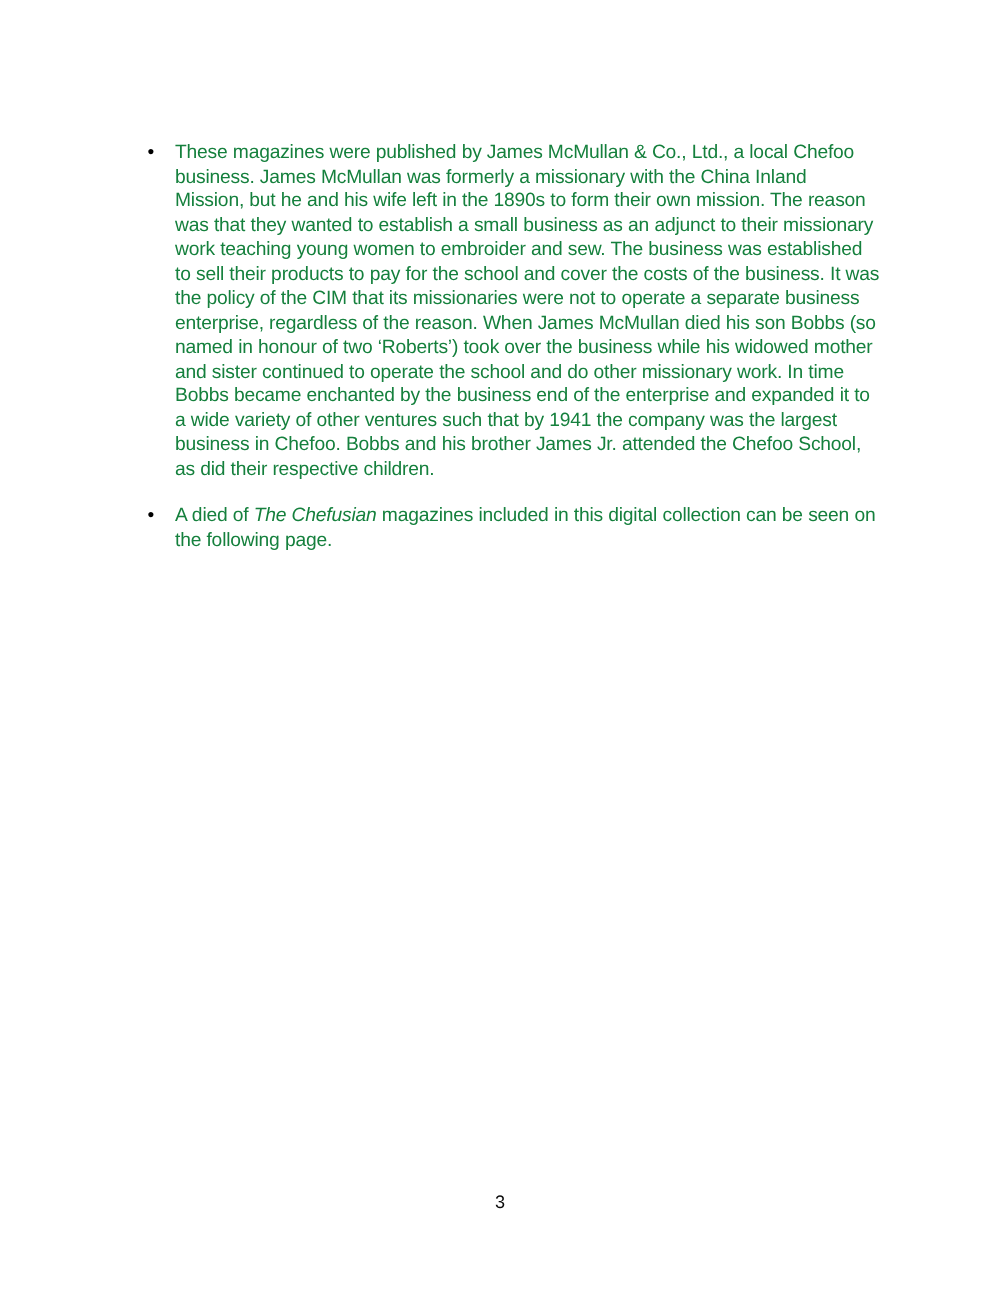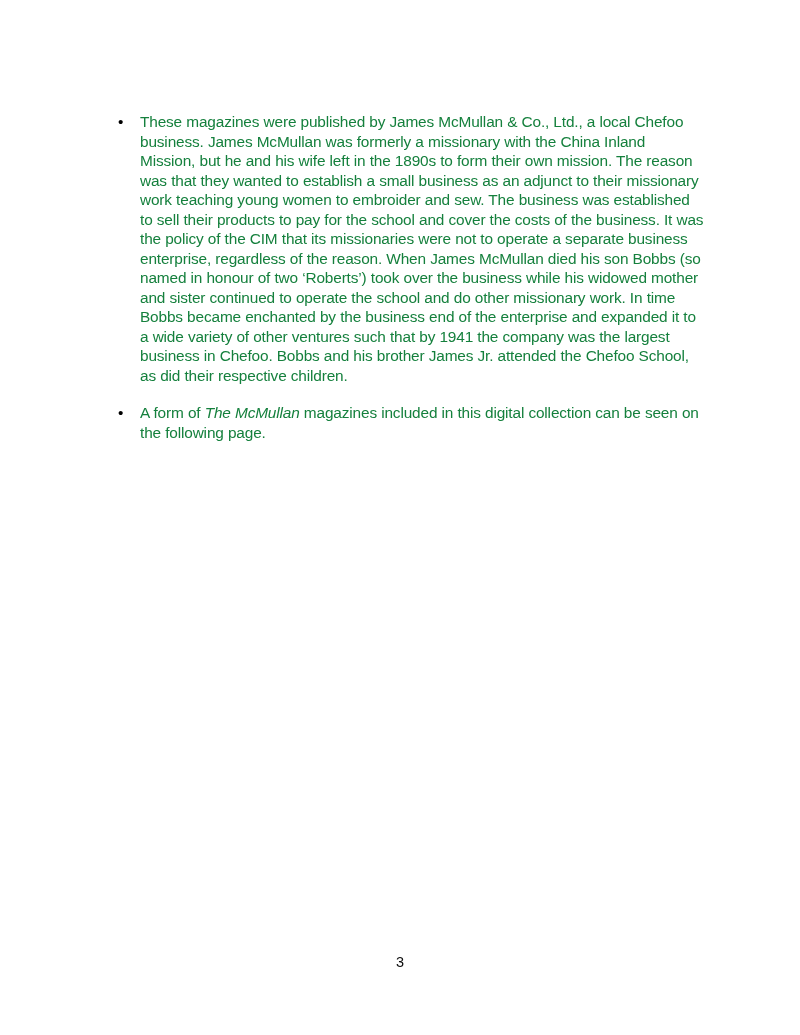--- a/index.html
+++ b/index.html
@@ -88,20 +88,20 @@
 
   <div class="content">
 
     <div class="bullet-item">
       <span class="bullet-marker">•</span>
       <span class="bullet-text"><span>These magazines were published by James McMullan &amp; Co., Ltd., a local Chefoo business. James McMullan was formerly a missionary with the China Inland Mission, but he and his wife left in the 1890s to form their own mission.  The reason was that they wanted to establish a small business as an adjunct to their missionary work teaching young women to embroider and sew.  The business was established to sell their products to pay for the school and cover the costs of the business.  It was the policy of the CIM that its missionaries were not to operate a separate business enterprise, regardless of the reason.  When James McMullan died his son Bobbs (so named in honour of two ‘Roberts’) took over the business while his widowed mother and sister continued to operate the school and do other missionary work.  In time Bobbs became enchanted by the business end of the enterprise and expanded it to a wide variety of other ventures such that by 1941 the company was the largest business in Chefoo. Bobbs and his brother James Jr. attended the Chefoo School, as did their respective children.</span></span>
     </div>
 
     <div class="bullet-item">
       <span class="bullet-marker">•</span>
-      <span class="bullet-text"><span>A form of </span><span class="em">The McMullan</span><span> magazines included in this digital collection can be seen on the following page.</span></span>
+      <span class="bullet-text"><span>A died of </span><span class="em">The Chefusian</span><span> magazines included in this digital collection can be seen on the following page.</span></span>
     </div>
 
   </div>
 
   <div class="page-number">3</div>
 
 </div>
 
 </body></html>

